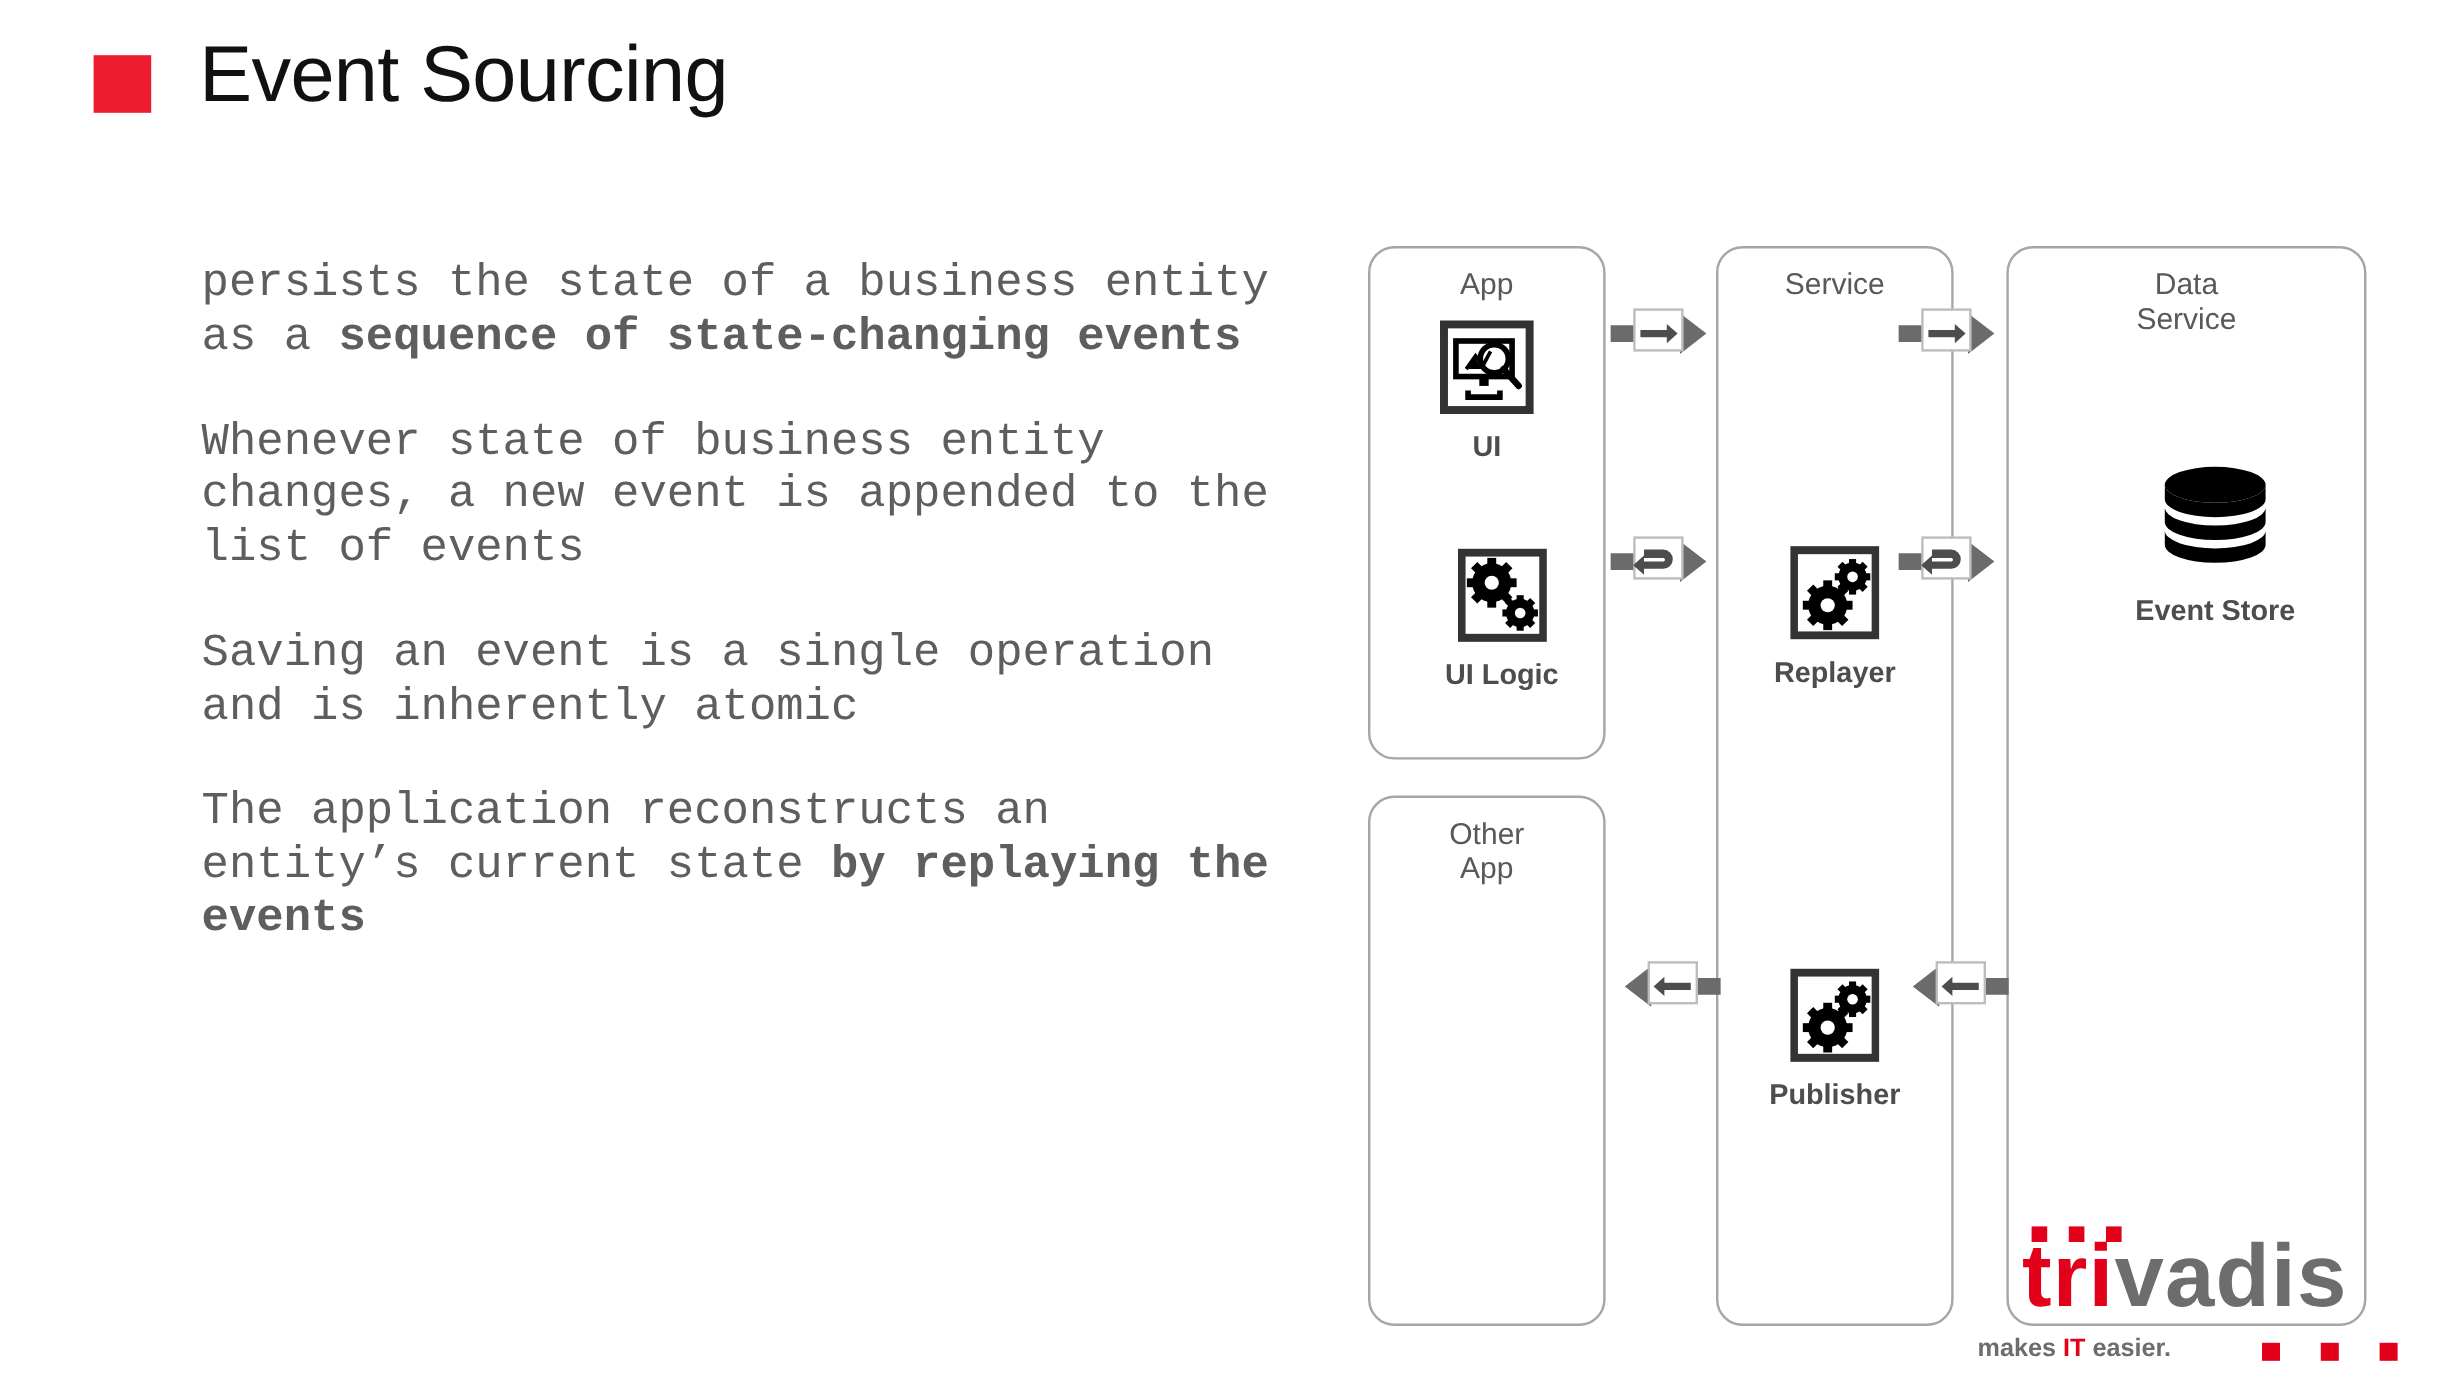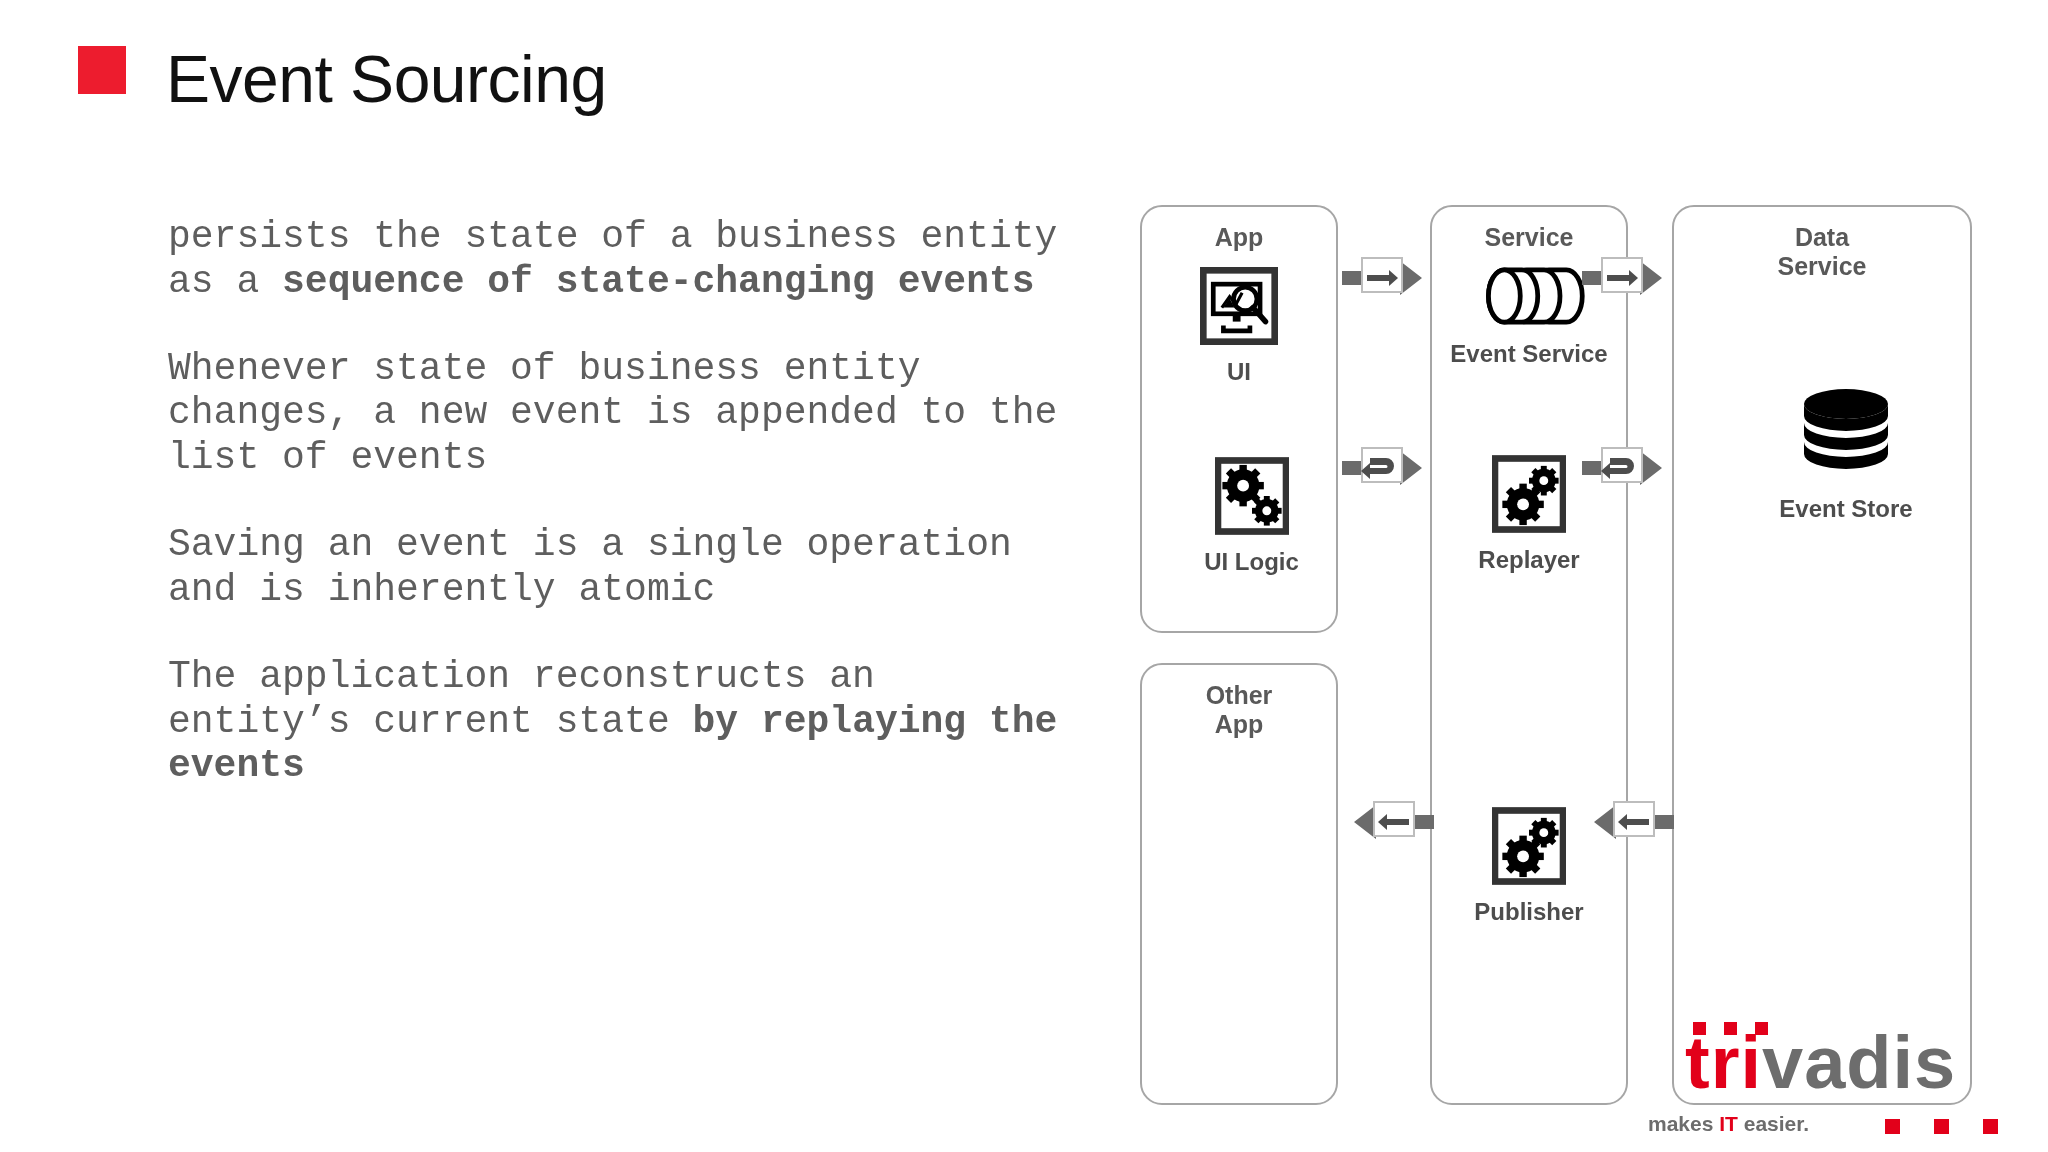--- a/index.html
+++ b/index.html
@@ -7,22 +7,22 @@
   body {
     background: #ffffff;
     font-family: "Liberation Sans", sans-serif;
     position: relative;
     overflow: hidden;
   }
 
   
   #title-bar {
     position: absolute;
-    left: 78px; top: 46px;
-    display: flex; align-items: flex-start;
+    left: 78px; top: 28px;
+    display: flex; align-items: flex-end;
   }
   #title-marker {
     width: 48px; height: 48px;
     background: #ed1c2e;
     margin-right: 40px;
   }
   #page-title {
     font-size: 66px;
     font-weight: 400;
     color: #111111;
@@ -56,21 +56,21 @@
   }
   .grp-box {
     position: absolute;
     border: 2px solid #a6a6a6;
     border-radius: 22px;
     background: #ffffff;
   }
   .grp-title {
     text-align: center;
     font-size: 25px;
-    font-weight: bold;
+    font-weight: normal;
     color: #595959;
     line-height: 1.16;
     padding-top: 16px;
   }
   #box-app      { left: 10px;  top: 25px;  width: 198px; height: 428px; }
   #box-otherapp { left: 10px;  top: 483px; width: 198px; height: 442px; }
   #box-service  { left: 300px; top: 25px;  width: 198px; height: 900px; }
   #box-storage  { left: 542px; top: 25px;  width: 300px; height: 900px; }
 
   
@@ -195,33 +195,20 @@
   </div>
 
   <div class="grp-box" id="box-otherapp">
     <div class="grp-title" style="white-space:pre-line;">Other
 App</div>
   </div>
 
   <div class="grp-box" id="box-service">
     <div class="grp-title">Service</div>
 
-    <div class="node" style="top:58px;">
-      <span class="node-icon">
-        <svg width="120" height="62" viewBox="0 0 150 78">
-          <g fill="#fff" stroke="#000" stroke-width="6">
-            <path d="M100 6 h22 a20 33 0 0 1 0 66 h-22 a20 33 0 0 1 0 -66Z"></path>
-            <path d="M72 6 h22 a20 33 0 0 1 0 66 h-22 a20 33 0 0 1 0 -66Z"></path>
-            <path d="M44 6 h22 a20 33 0 0 1 0 66 h-22 a20 33 0 0 1 0 -66Z"></path>
-            <ellipse cx="44" cy="39" rx="20" ry="33"></ellipse>
-          </g>
-        </svg>
-      </span>
-      <div class="node-caption">Event Service</div>
-    </div>
 
     <div class="node" style="top:248px;">
       <span class="node-icon">
         <svg width="74" height="78" viewBox="0 0 100 104">
           <rect x="4" y="4" width="92" height="96" fill="none" stroke="#333" stroke-width="9"></rect>
           <g fill="#000">
             <path d="M42 66 m-22 0 a22 22 0 1 0 44 0 a22 22 0 1 0 -44 0Z"></path>
             <rect x="37" y="38" width="10" height="56"></rect>
               <rect x="14" y="61" width="56" height="10"></rect>
             <rect x="37" y="38" width="10" height="56" transform="rotate(45 42 66)"></rect>

